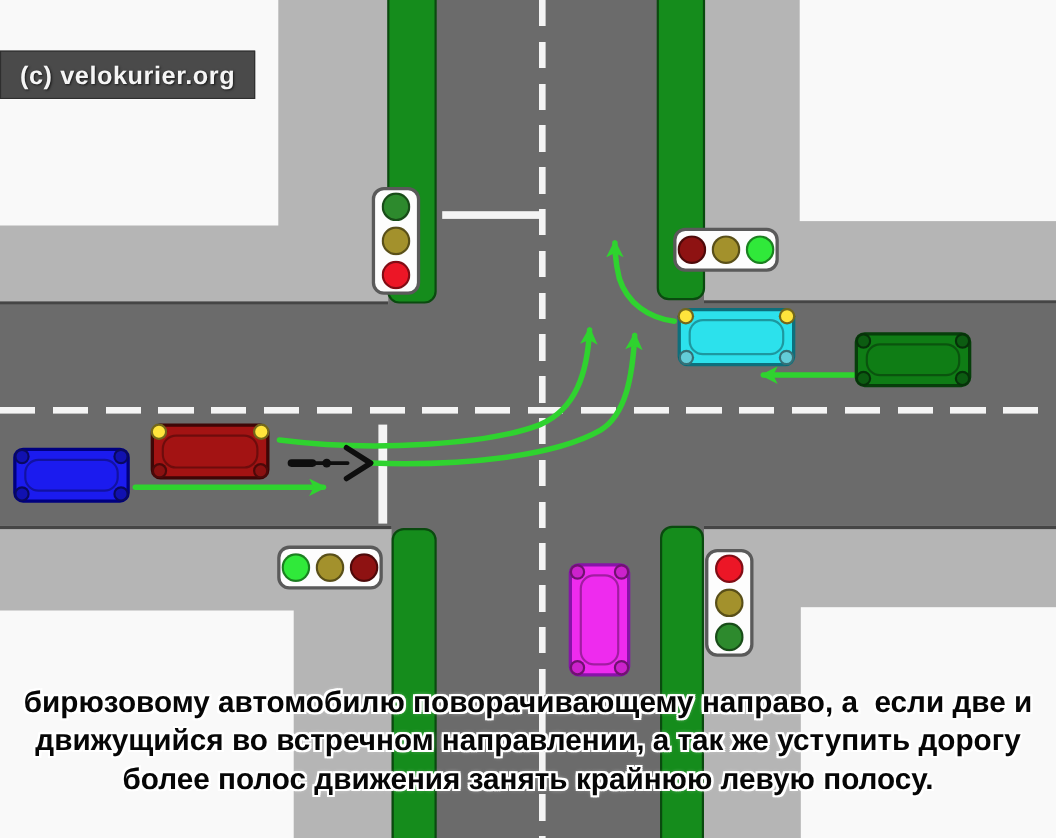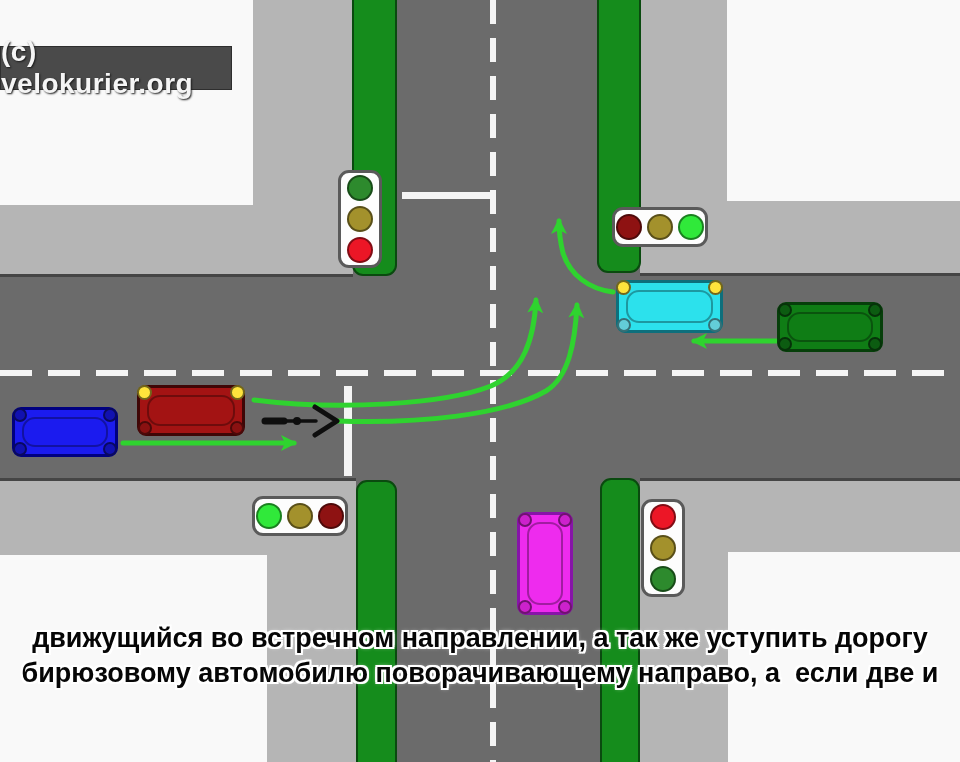--- a/index.html
+++ b/index.html
@@ -30,21 +30,21 @@
   .headlight{position:absolute;width:15px;height:15px;border-radius:50%;background:var(--hl,#ffe43c);border:2px solid rgba(0,0,0,.55);box-sizing:border-box;z-index:2;}
   .headlight.l{top:-3px;left:-3px;} .headlight.r{top:-3px;right:-3px;}
   
   svg.overlay{position:absolute;left:0;top:0;pointer-events:none;}
   .traj{stroke:var(--arrow,#2fd32f);stroke-width:5;fill:none;stroke-linecap:round;}
   .ahead{fill:var(--arrow,#2fd32f);}
   .bike{stroke:var(--bike,#0e0e0e);fill:none;stroke-linecap:round;stroke-linejoin:round;}
   .bikefill{fill:var(--bike,#0e0e0e);}
   
   .watermark{left:0;top:46px;width:232px;height:44px;background:var(--wmbg,#4a4a4a);border:1px solid #2e2e2e;
-    color:var(--wmfg,#f5f5f5);font-size:28px;font-weight:bold;letter-spacing:.5px;display:flex;align-items:center;
+    color:var(--wmfg,#f5f5f5);font-size:23px;font-weight:bold;letter-spacing:.5px;display:flex;align-items:center;
     justify-content:center;box-sizing:border-box;text-shadow:1px 1px 2px #1a1a1a;}
   
   .caption{left:0;right:0;top:621px;text-align:center;font-size:27px;font-weight:bold;line-height:35px;color:#060606;
     text-shadow:-2px -2px 0 #fff,2px -2px 0 #fff,-2px 2px 0 #fff,2px 2px 0 #fff,0 -2px 0 #fff,0 2px 0 #fff,-2px 0 0 #fff,2px 0 0 #fff,0 0 5px #fff;}
 </style>
 </head>
 <body>
 
 <div class="canvas" style="--road: #6b6b6b; --sidewalk: #b5b5b5; --building: #f9f9f9; --strip: #158c1c; --stripb: #0a4a0f; --lane: #f4f4f4; --curb: #454545; --arrow: #2fd32f; --bike: #0e0e0e; --hl: #ffe43c; --wmbg: #4a4a4a; --wmfg: #f5f5f5;">
 
@@ -149,17 +149,18 @@
 
   <div class="abs tl vert" style="left:641px;top:499px;width:44px;height:98px;">
     <span class="lamp" style="background: rgb(236, 22, 38);"></span>
     <span class="lamp" style="background: rgb(163, 145, 44);"></span>
     <span class="lamp" style="background: rgb(45, 138, 45);"></span>
   </div>
 
   <div class="abs watermark">(c) velokurier.org</div>
 
   <div class="abs caption">
+    <div>бирюзовому автомобилю поворачивающему направо, а&nbsp; если две и</div>
     <div>движущийся во встречном направлении, а так же уступить дорогу</div>
-    <div>бирюзовому автомобилю поворачивающему направо, а&nbsp; если две и</div>
+    <div>более полос движения занять крайнюю левую полосу.</div>
   </div>
 
 </div>
 
 </body></html>

